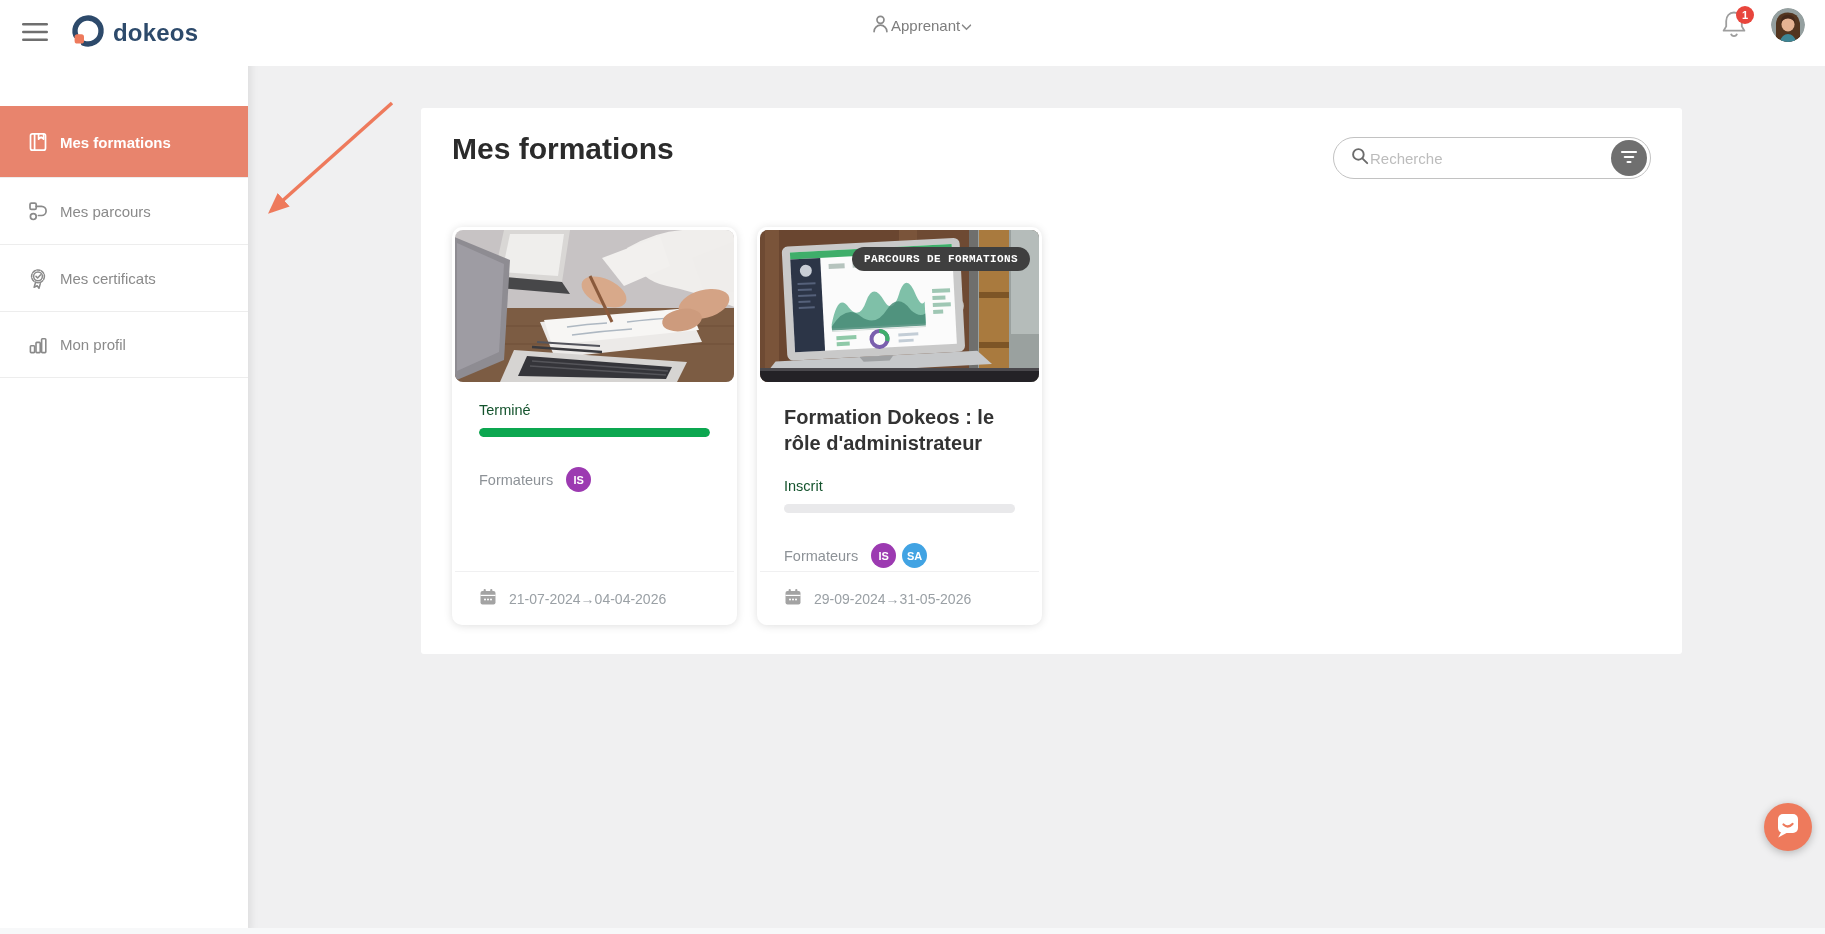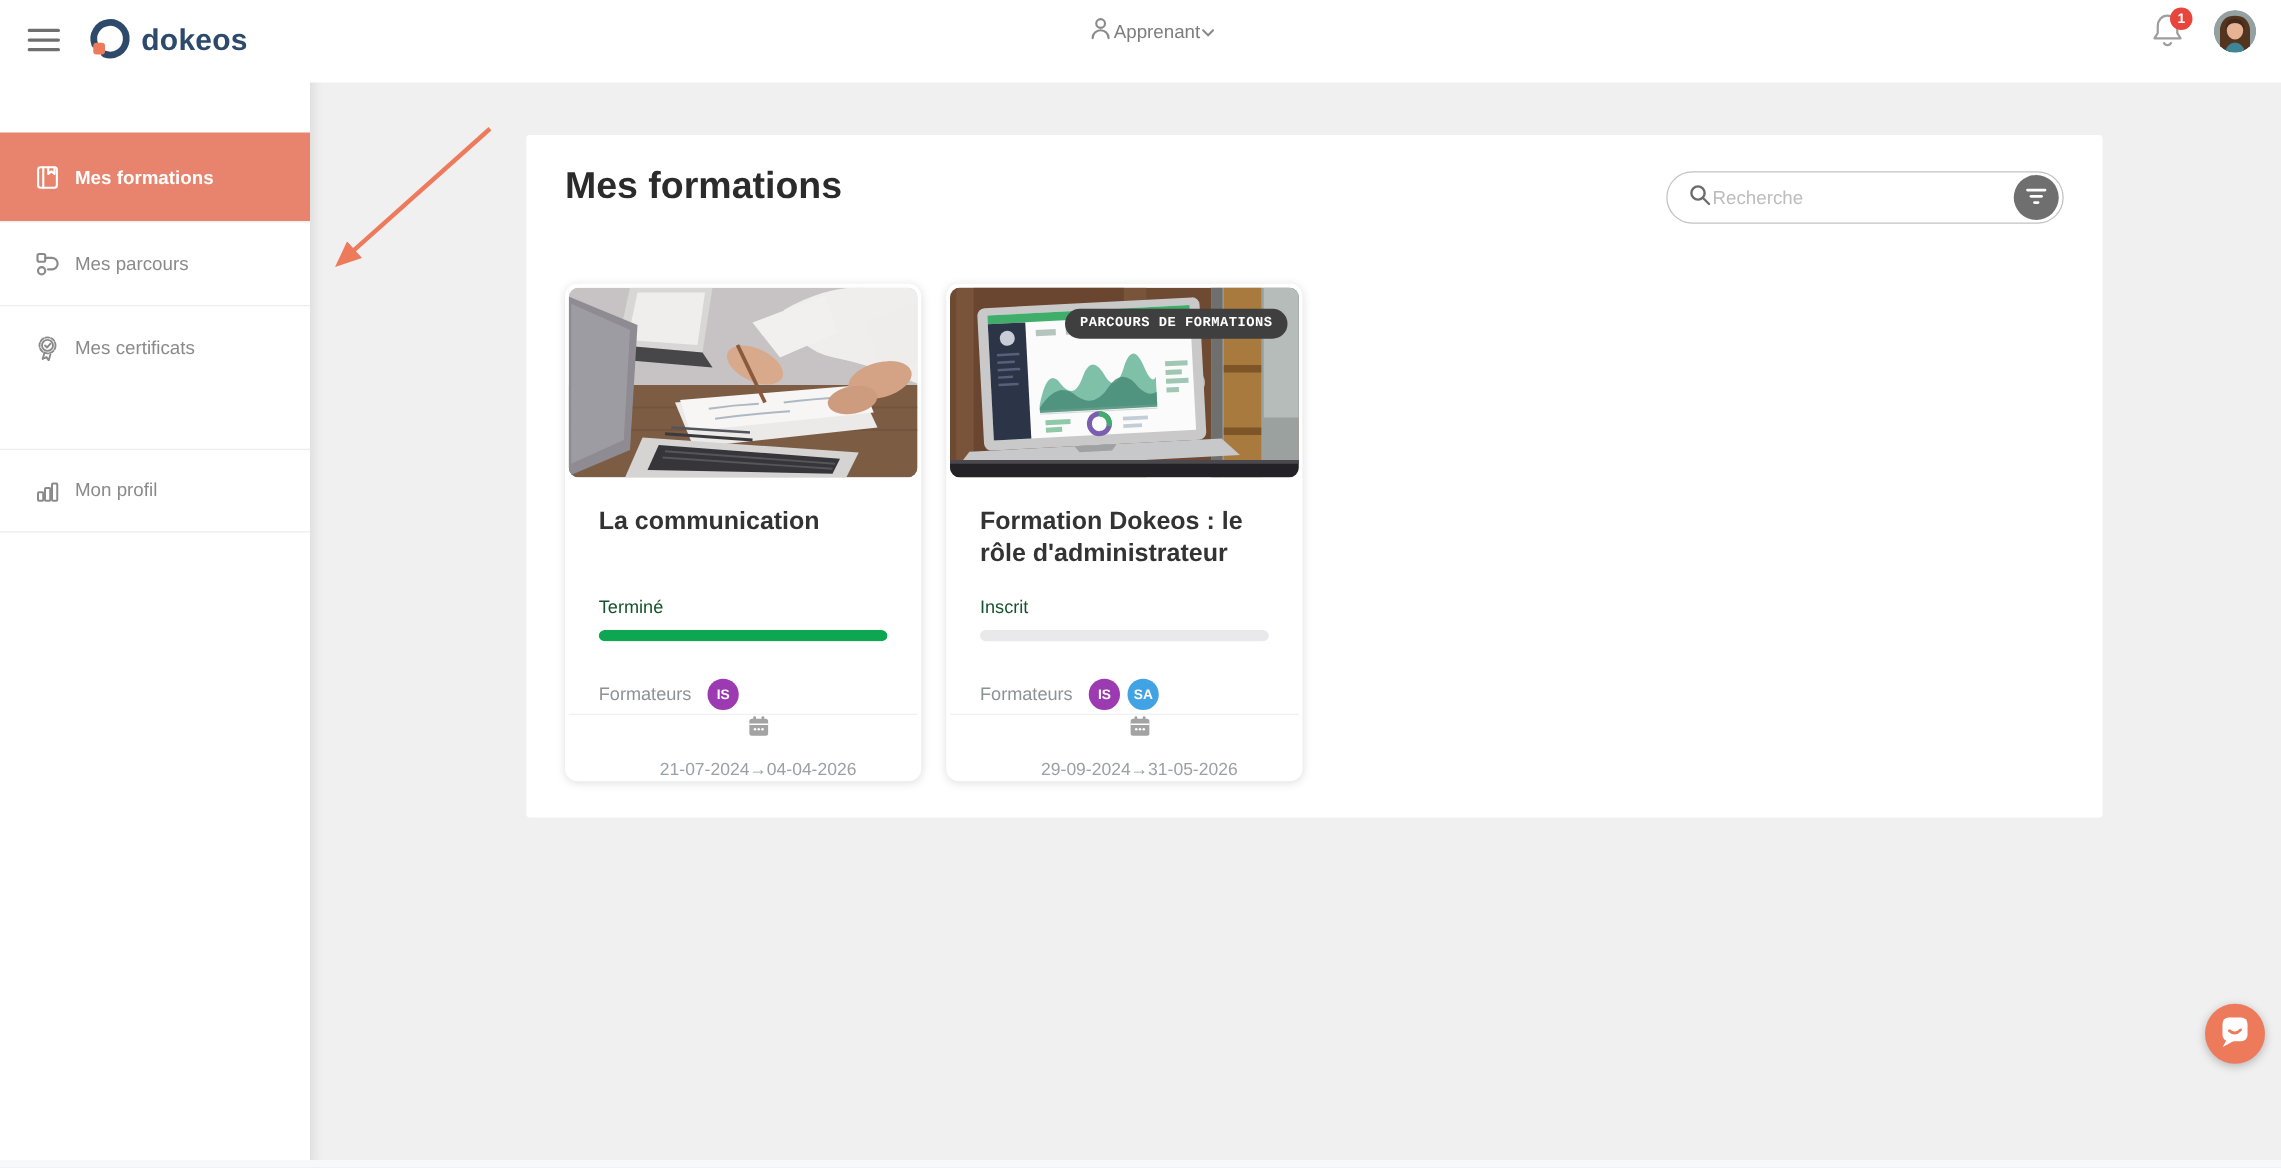--- a/index.html
+++ b/index.html
@@ -34,21 +34,21 @@
   .sidebar {
     position:absolute; top:50px; left:0; width:248px; bottom:0; background:#fff;
     box-shadow:3px 0 8px rgba(0,0,0,0.08); z-index:5;
   }
   .nav { margin-top:56px; display:flex; flex-direction:column; }
   .nav-item {
     height:67px; display:flex; align-items:center; gap:10px; padding-left:26px;
     border-top:1px solid #ededed; cursor:pointer; color:#8a8a8a; font-size:15px;
     background:#fff;
   }
-  .nav-item:last-child { border-bottom:1px solid #ededed;margin-top:48px; }
+  .nav-item:last-child { border-bottom:1px solid #ededed; }
   .nav-item.active {
     height:71px; background:var(--sidebar-active-bg,#e8846d); color:#fff; font-weight:700;
     border-top-color:transparent;
   }
   .nav-ico { width:24px; height:24px; flex:0 0 24px; display:flex; align-items:center; justify-content:center; }
   .nav-ico svg { stroke:#8a8a8a; }
   .nav-item.active .nav-ico svg { stroke:#fff; }
 
   
   .panel {
@@ -90,21 +90,21 @@
   .progress-track { margin-top:10px; height:9px; border-radius:5px; background:#e9e9eb; overflow:hidden; }
   .progress-fill { height:100%; border-radius:5px; width:0; }
   .trainers-row { margin-top:30px; display:flex; align-items:center; gap:13px; font-size:14.5px; color:#8d9297; }
   .trainer-badges { display:flex; gap:6px; }
   .trainer-badge {
     width:25px; height:25px; border-radius:50%; color:#fff; font-size:11px; font-weight:700;
     display:flex; align-items:center; justify-content:center; cursor:default;
   }
   .card-footer {
     position:absolute; left:3px; right:3px; bottom:0; height:54px;
-    border-top:1px solid #f0f0f1; display:flex; align-items:center; gap:12px; padding-left:24px;flex-direction:column;
+    border-top:1px solid #f0f0f1; display:flex; align-items:center; gap:12px; padding-left:24px;
   }
   .card-dates { font-size:14px; color:#9aa0a5; }
 
   
   .arrow-overlay { position:absolute; left:0; top:0; width:1825px; height:934px; z-index:9; pointer-events:none; }
   .arrow-line { stroke:var(--accent,#ee7a5c); stroke-width:3.5; }
   .arrow-fill { fill:var(--accent,#ee7a5c); }
   .chat-btn {
     position:absolute; left:1764px; top:803px; width:48px; height:48px; border-radius:50%;
     background:var(--accent,#ee7a5c); border:none; cursor:pointer; z-index:10;
@@ -279,21 +279,20 @@
               <ellipse cx="230" cy="90" rx="20" ry="11" fill="#cd9b7d" transform="rotate(-10 230 90)"></ellipse>
               <line x1="138" y1="46" x2="160" y2="92" stroke="#8a5a3c" stroke-width="3"></line>
               <line x1="80" y1="117" x2="150" y2="122" stroke="#3a3a3e" stroke-width="2.5"></line>
               <line x1="85" y1="112" x2="148" y2="116" stroke="#53545c" stroke-width="2"></line>
               <polygon points="62,120 235,132 225,152 48,152" fill="#d6d4d2"></polygon>
               <polygon points="75,126 220,137 214,149 66,146" fill="#35353a"></polygon>
               <path d="M80,131 L216,141 M78,136 L214,145" stroke="#55555a" stroke-width="1.5" fill="none"></path>
             </svg>
           </div>
           <div class="card-body">
-            <h2 class="card-title">La communication</h2>
             <div class="card-status">Terminé</div>
             <div class="progress-track">
               <div class="progress-fill" style="width: 100%; background-color: rgb(12, 167, 80);"></div>
             </div>
             <div class="trainers-row">
               <span>Formateurs</span>
               <span class="trainer-badges">
                 <span class="trainer-badge" style="background-color: rgb(156, 58, 177);">IS</span>
               </span>
             </div>

